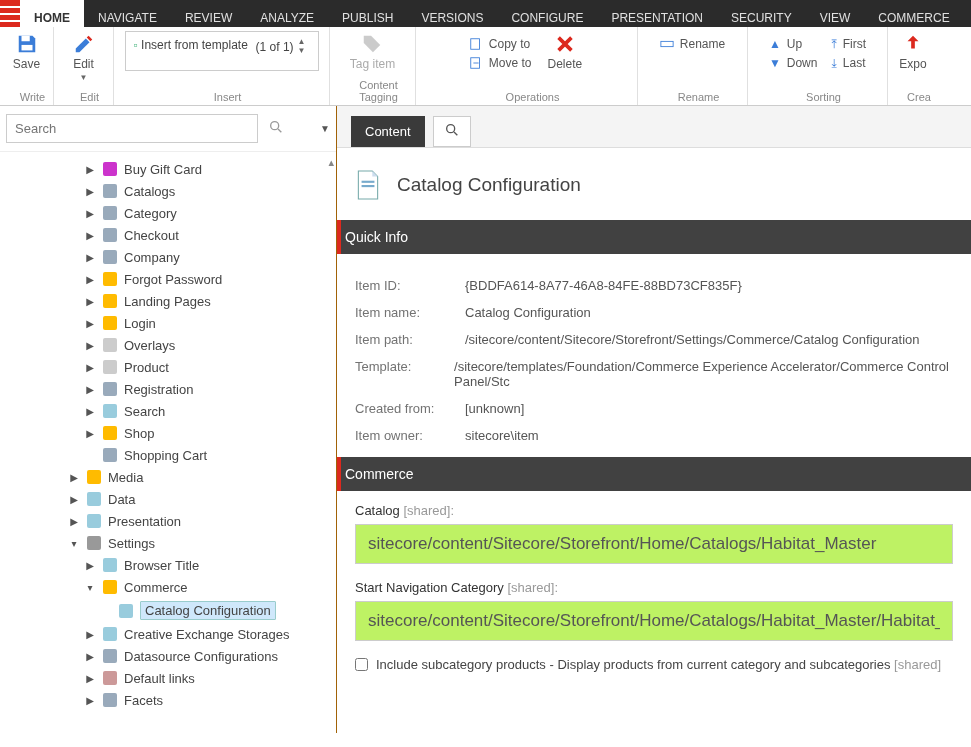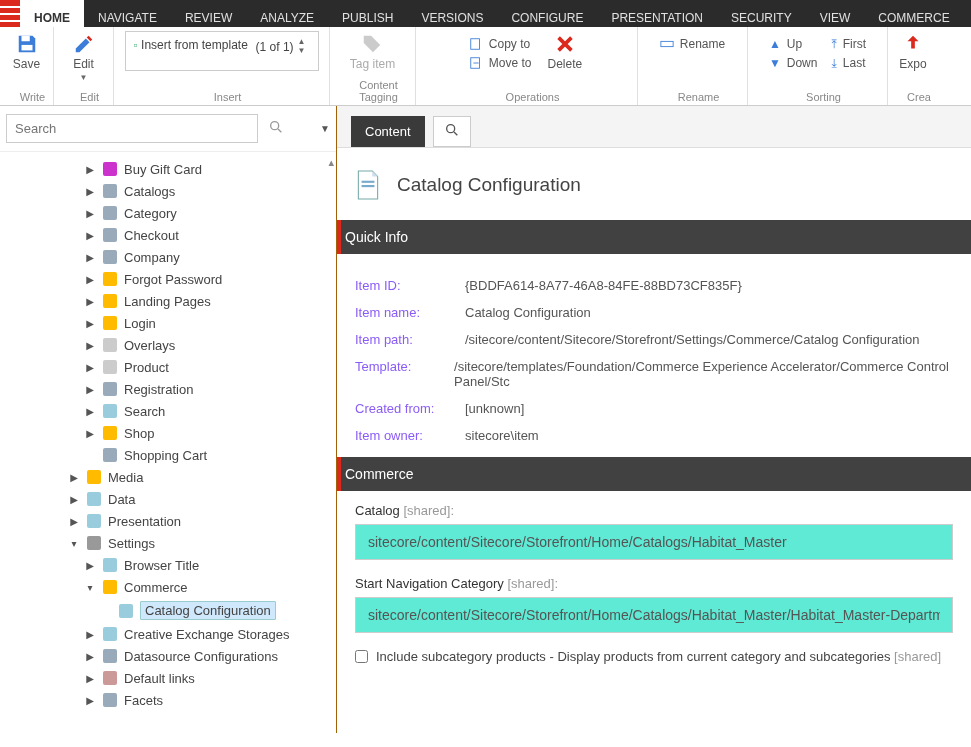--- a/index.html
+++ b/index.html
@@ -50,26 +50,26 @@
 .ctab-search svg{width:16px;height:16px;fill:#555;}
 
 .cbody { background:#fff; flex:1; overflow:auto; border-top:1px solid #ddd;}
 .pageheader { display:flex; align-items:center; gap:16px; padding:22px 18px 20px;}
 .pageheader svg{width:26px;height:30px;}
 .pageheader h2{ font-size:19px; font-weight:400; color:#444;}
 
 .section-head { background:#414141; color:#fff; padding:9px 4px; font-size:14px; border-left:4px solid #dc291e;}
 .infogrid { padding:18px 18px 8px; }
 .inforow { display:flex; padding:6px 0; font-size:13px;}
-.inforow .k{ width:110px;  color:#8b5cf6;}
+.inforow .k{ width:110px;  color:#737373;}
 .inforow .v{ color:#555;}
 .field { padding:12px 18px 4px;}
 .flabel{ font-size:13px; color:#333; margin-bottom:6px;}
 .flabel .sh{ color:#999;}
-.finput{ width:100%; border:1px solid #ccc; padding:9px 12px; font-size:14px; color:#555; background:#5eead4;}
+.finput{ width:100%; border:1px solid #ccc; padding:9px 12px; font-size:17px; color:#555; background:#bef264;}
 .check-row{ padding:12px 18px; display:flex; align-items:center; gap:8px; font-size:13px; color:#444;}
 .check-row .sh{color:#999;}
 </style>
 </head>
 <body>
 
 <div class="topbar">
   <div class="burger">
     <svg width="20" height="16" viewBox="0 0 20 16">
         <rect width="20" height="2"></rect>

